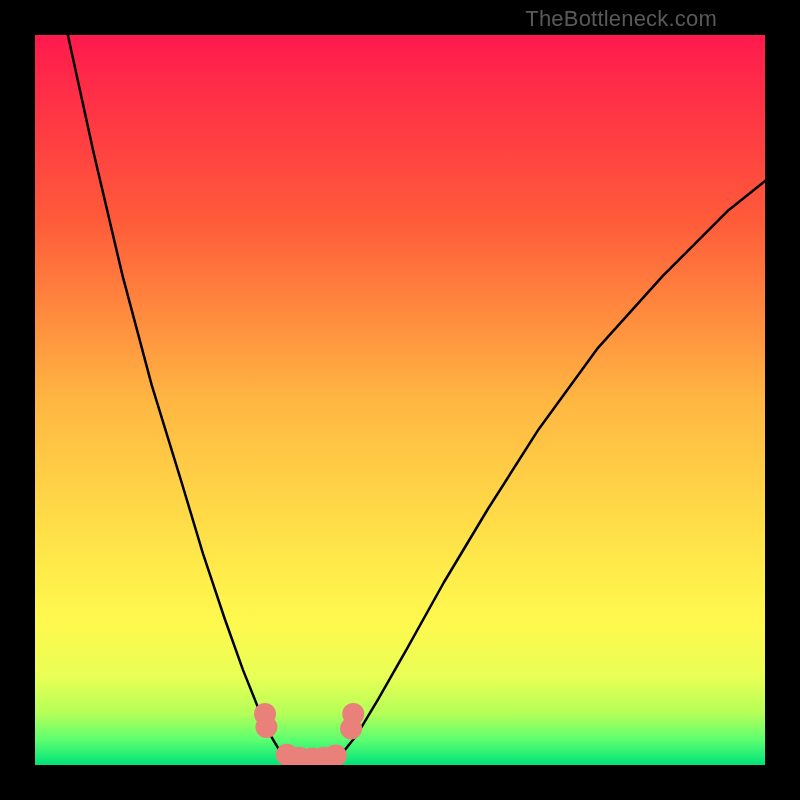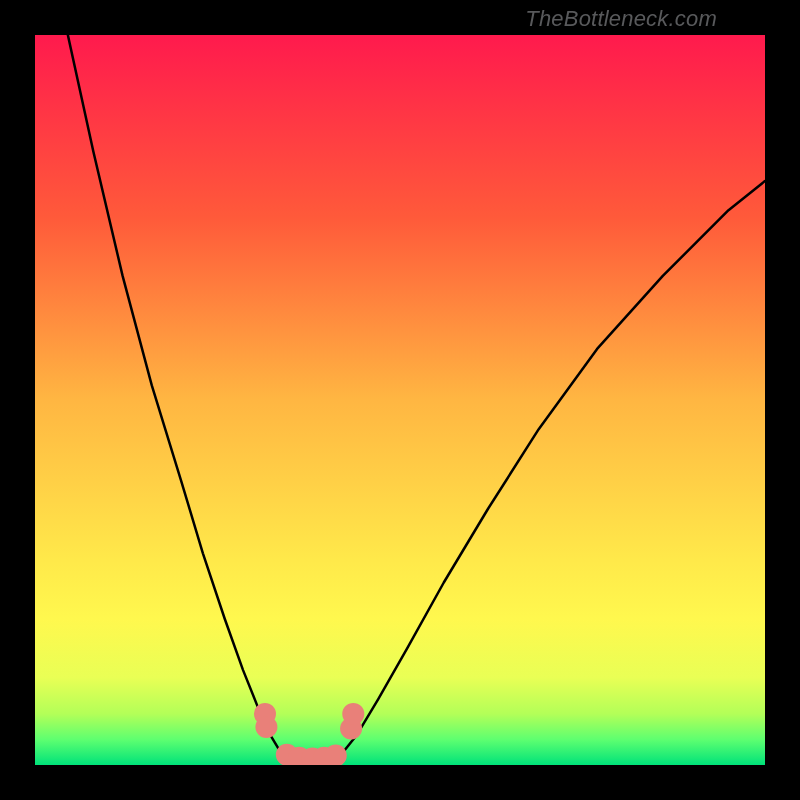--- a/index.html
+++ b/index.html
@@ -11,21 +11,20 @@
     overflow: hidden;
     position: relative;
   }
   .frame {
     position: absolute;
     top: 0;
     left: 0;
     width: 729px;
     height: 800px;
     background: #000;
-    font-style: italic;
   }
   .plot-area {
     position: absolute;
     top: 35px;
     left: 35px;
     width: 730px;
     height: 730px;
     overflow: hidden;
   }
   .gradient {

